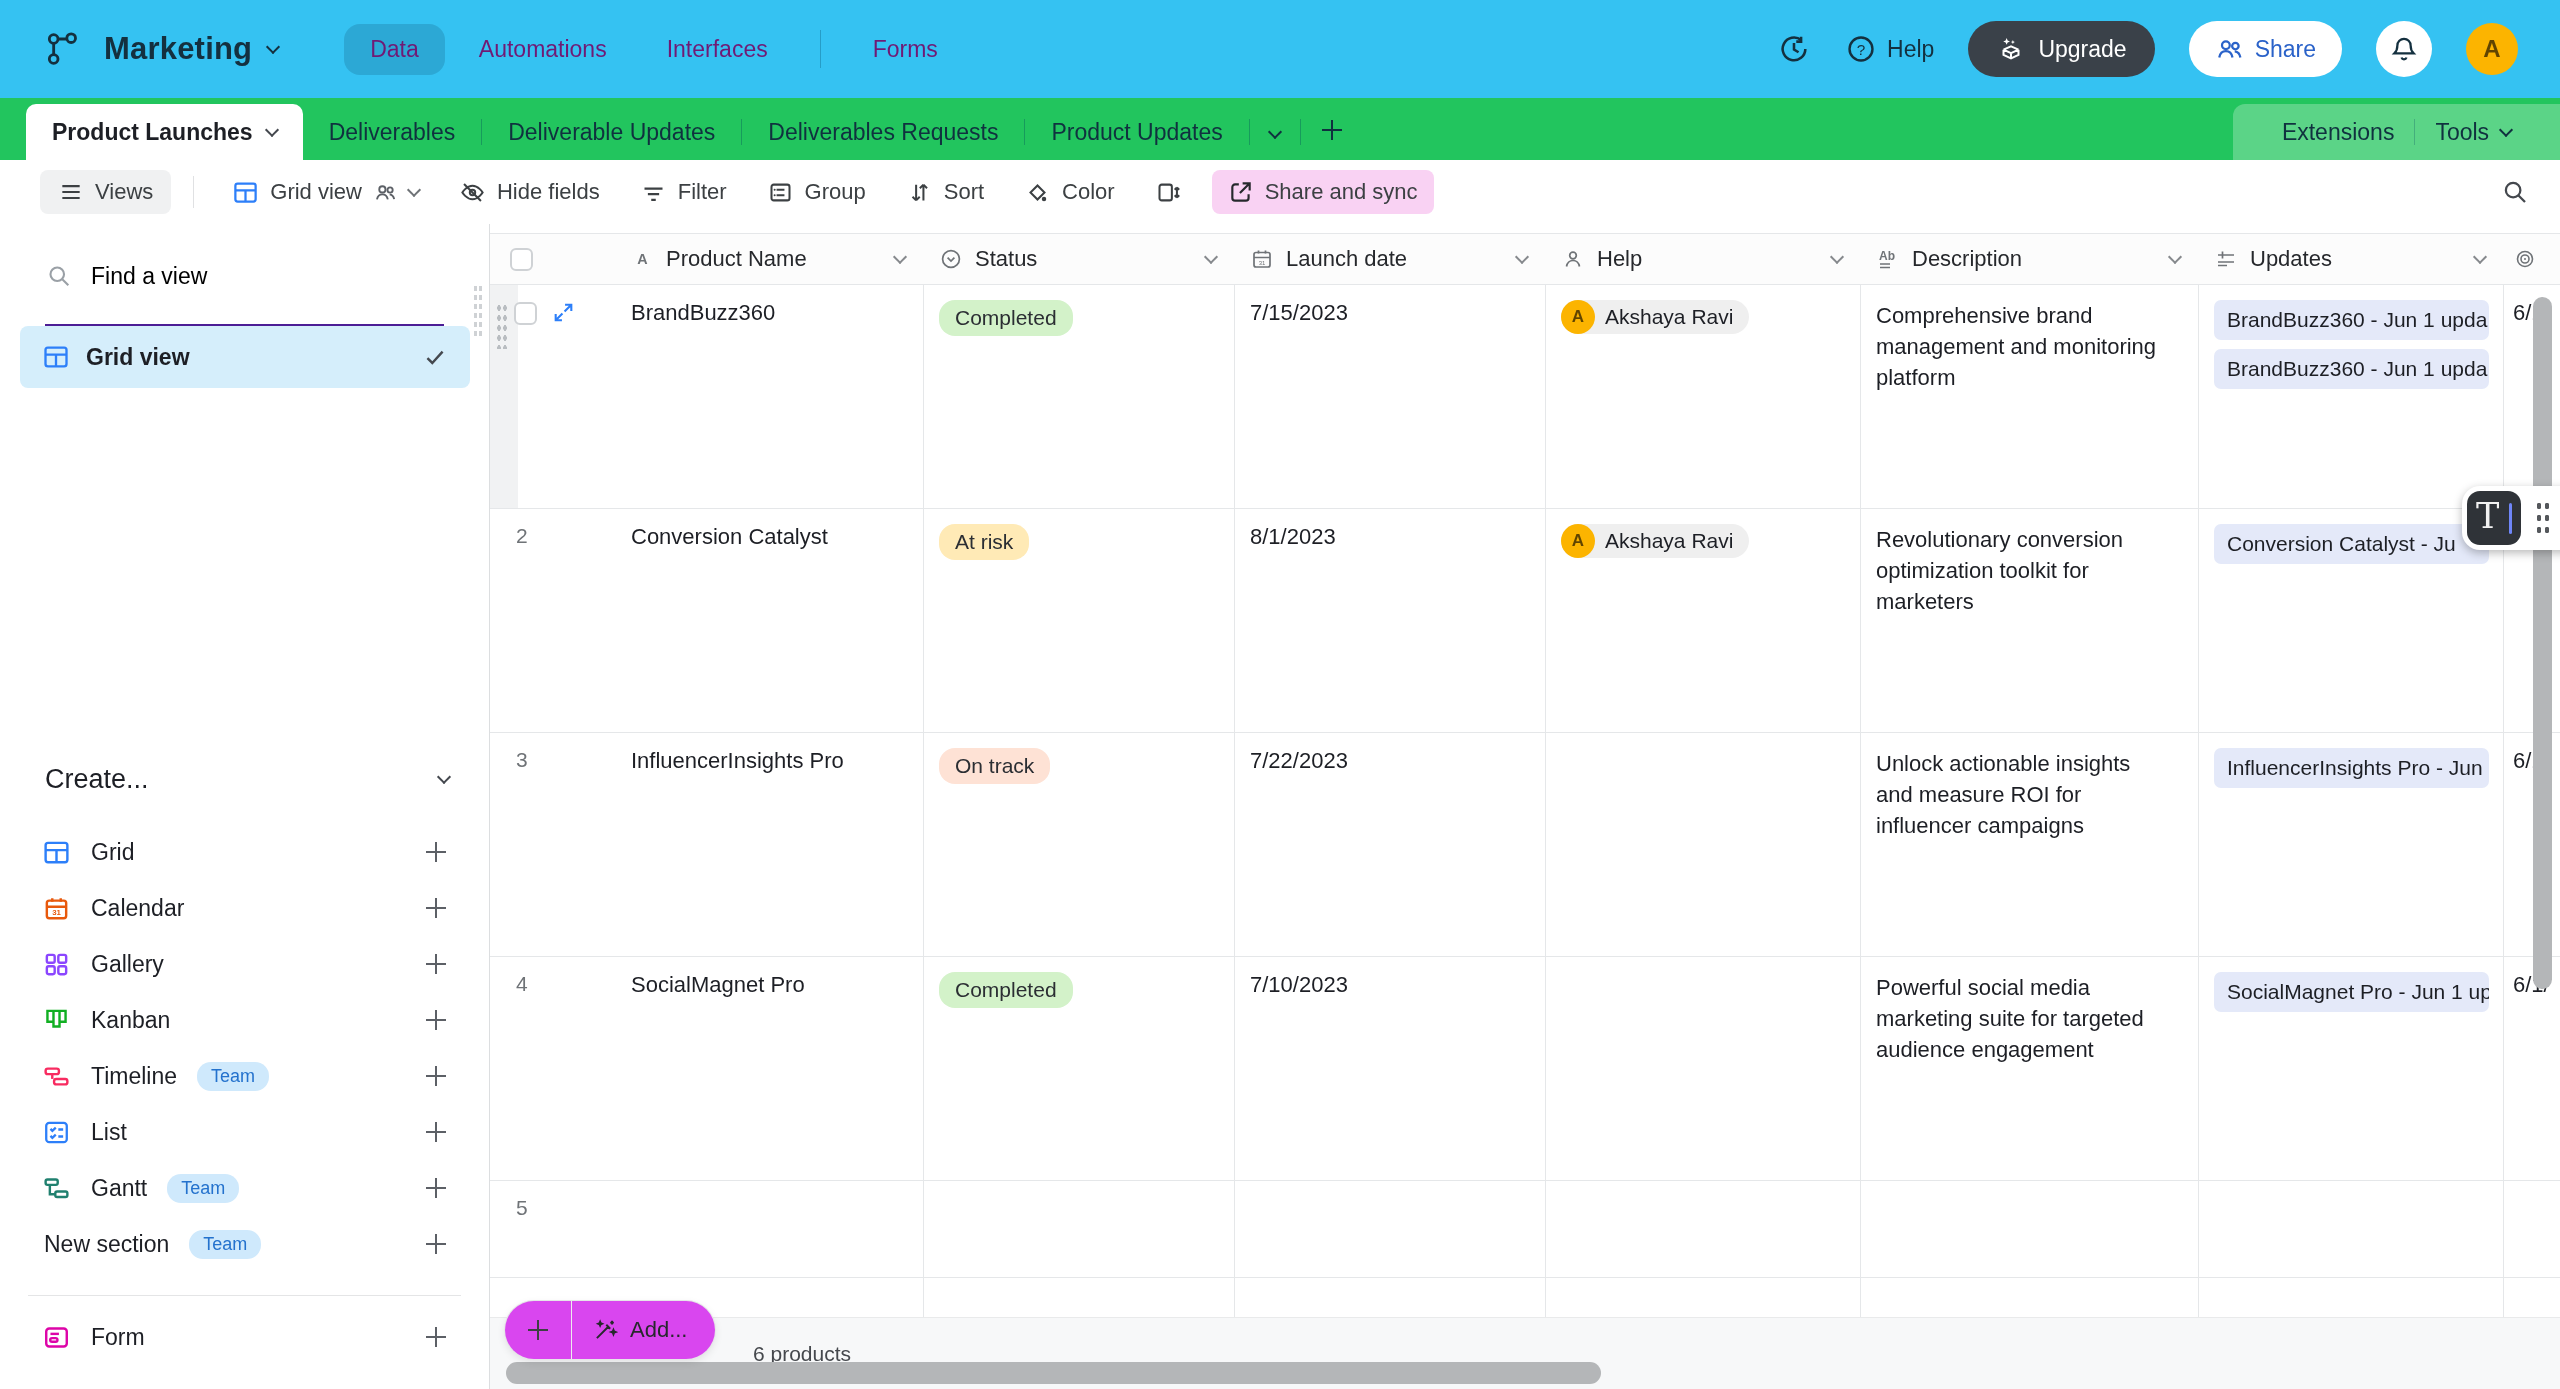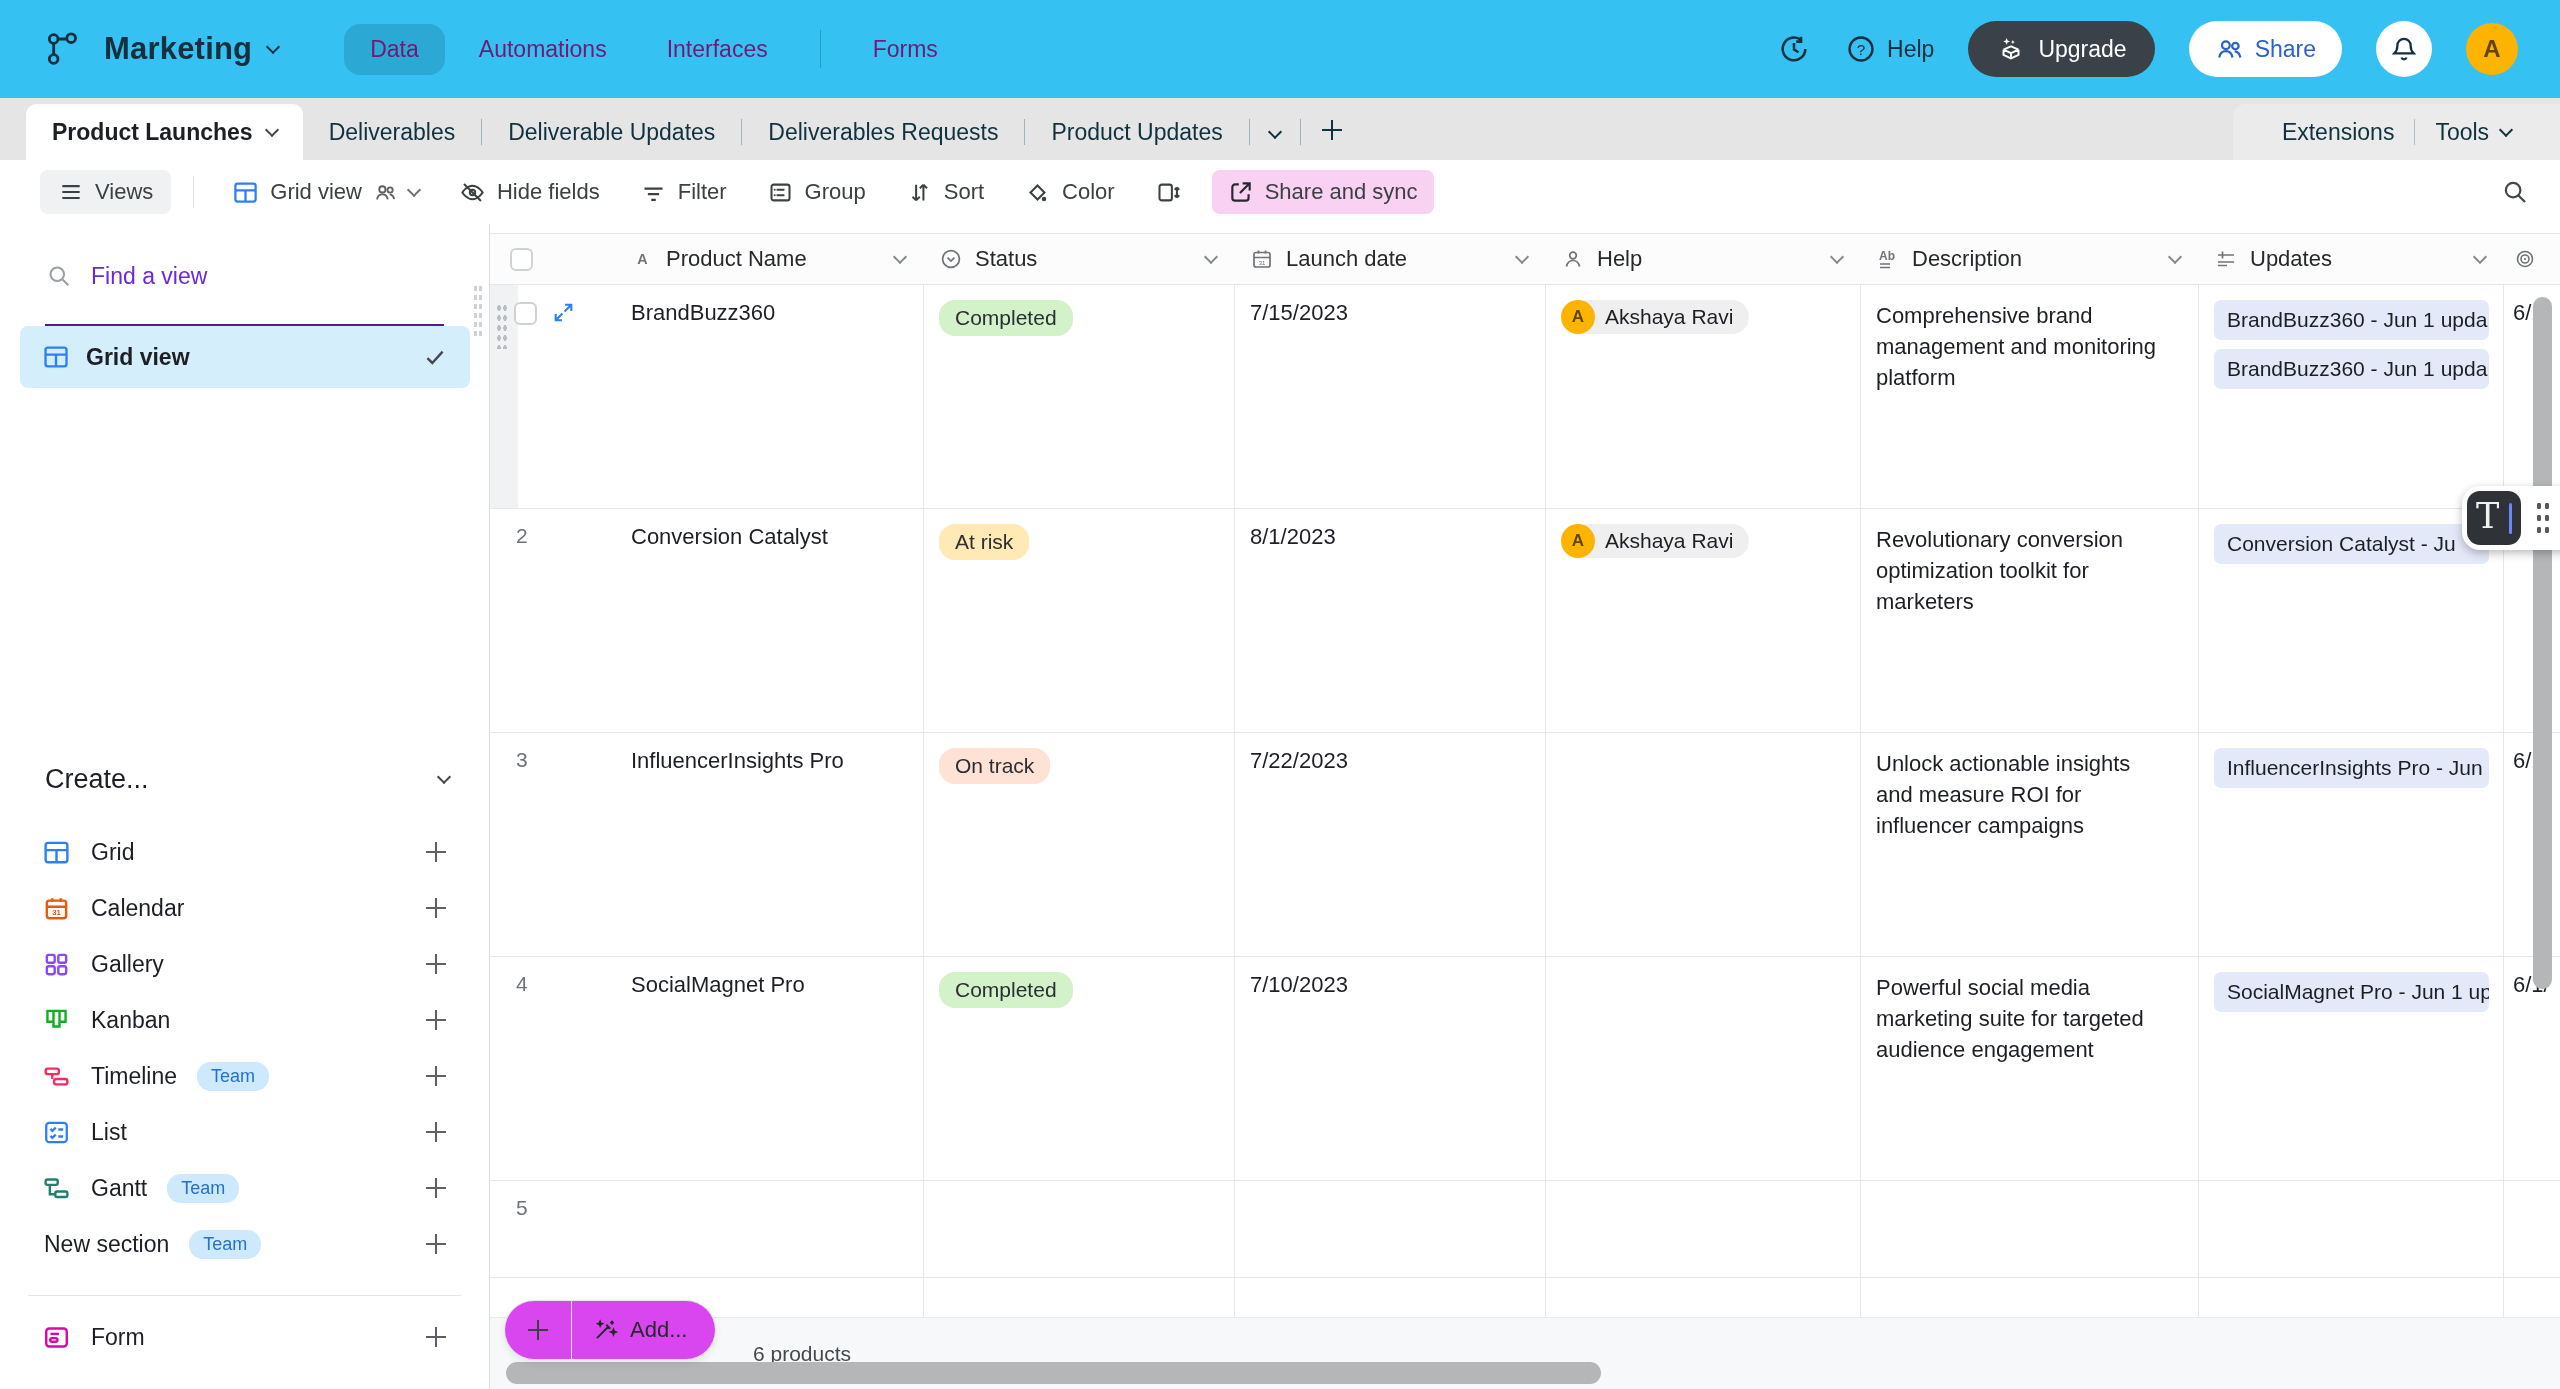--- a/index.html
+++ b/index.html
@@ -27,21 +27,21 @@
   .helpbtn { display:flex; align-items:center; gap:10px; font-size:23px; color:#14303f;}
   .upgrade { background:#3a4149; color:#fff; border-radius:28px; height:56px; padding:0 28px;
     display:flex; align-items:center; gap:12px; font-size:23px;}
   .sharebtn { background:#fff; color:#2a62c9; border-radius:28px; height:56px; padding:0 26px;
     display:flex; align-items:center; gap:10px; font-size:23px;}
   .bellbtn { background:#fff; width:56px; height:56px; border-radius:50%; display:flex; align-items:center; justify-content:center;}
   .avatar { width:52px; height:52px; border-radius:50%; background:#fcb400; color:rgba(0,0,0,.62);
     display:flex; align-items:center; justify-content:center; font-size:24px; font-weight:600;}
 
   
-  .tabbar { height:62px; background:#e5e5e5; display:flex; align-items:flex-end; position:relative; padding-left:26px;}
+  .tabbar { height:62px; background:#22c55e; display:flex; align-items:flex-end; position:relative; padding-left:26px;}
   .tab-active { background:#fff; height:56px; border-radius:10px 10px 0 0; display:flex; align-items:center;
     gap:14px; padding:0 26px; font-size:23px; font-weight:600; color:#1d1f25;}
   .tab-active .chev{ color:#44484e; }
   .tabs-rest { display:flex; align-items:center; height:56px; }
   .tab { font-size:23px; color:#10313f; padding:0 26px; cursor:pointer; white-space:nowrap;}
   .tabsep { width:1px; height:26px; background:rgba(0,60,90,.3);}
   .tab-util { color:#10313f; padding:0 20px;}
   .tabbar-right { position:absolute; right:0; bottom:0; height:56px; width:327px; background:rgba(255,255,255,.26);
     border-radius:12px 0 0 0; display:flex; align-items:center; justify-content:center; gap:0; font-size:23px; color:#10313f;}
   .tabbar-right .lbl { padding:0 20px; cursor:pointer; display:flex; align-items:center; gap:12px;}
@@ -56,21 +56,21 @@
   .toolbar .searchbtn { position:absolute; right:30px; color:#44484e;}
   .tbtn .chev { color:#6f7377; }
 
   
   .content { display:flex; height:1227px; }
   .sidebar { width:490px; border-right:1px solid #dcdee0; position:relative; background:#fff; flex:none;}
   .gridarea { position:relative; width:2070px; background:#fff;}
 
   
   .find { position:absolute; top:38px; left:45px; right:45px; display:flex; align-items:center; gap:18px;
-    font-size:23px; color:#6d28d9; padding-bottom:34px; border-bottom:6px solid #4c1d95;}
+    font-size:23px; color:#000000; padding-bottom:34px; border-bottom:6px solid #4c1d95;}
   .sb-selected { position:absolute; top:102px; left:20px; width:450px; height:62px; background:#d5eefb;
     border-radius:8px; display:flex; align-items:center; padding:0 22px; gap:16px; font-size:23px; font-weight:600;}
   .sb-selected .check { margin-left:auto; }
   .sb-resize-dots { position:absolute; right:6px; top:60px; width:10px; height:52px;
     background-image:radial-gradient(#cfd2d5 1.5px, transparent 1.6px); background-size:5px 9px;}
   .create-h { position:absolute; top:540px; left:45px; right:40px; display:flex; align-items:center;
     font-size:27px; font-weight:500; color:#1d1f25;}
   .create-h .chev { margin-left:auto; color:#44484e;}
   .sb-items { position:absolute; top:600px; left:20px; right:20px;}
   .sb-item { height:56px; display:flex; align-items:center; padding:0 22px; gap:20px; font-size:23px; border-radius:8px; cursor:pointer;}

